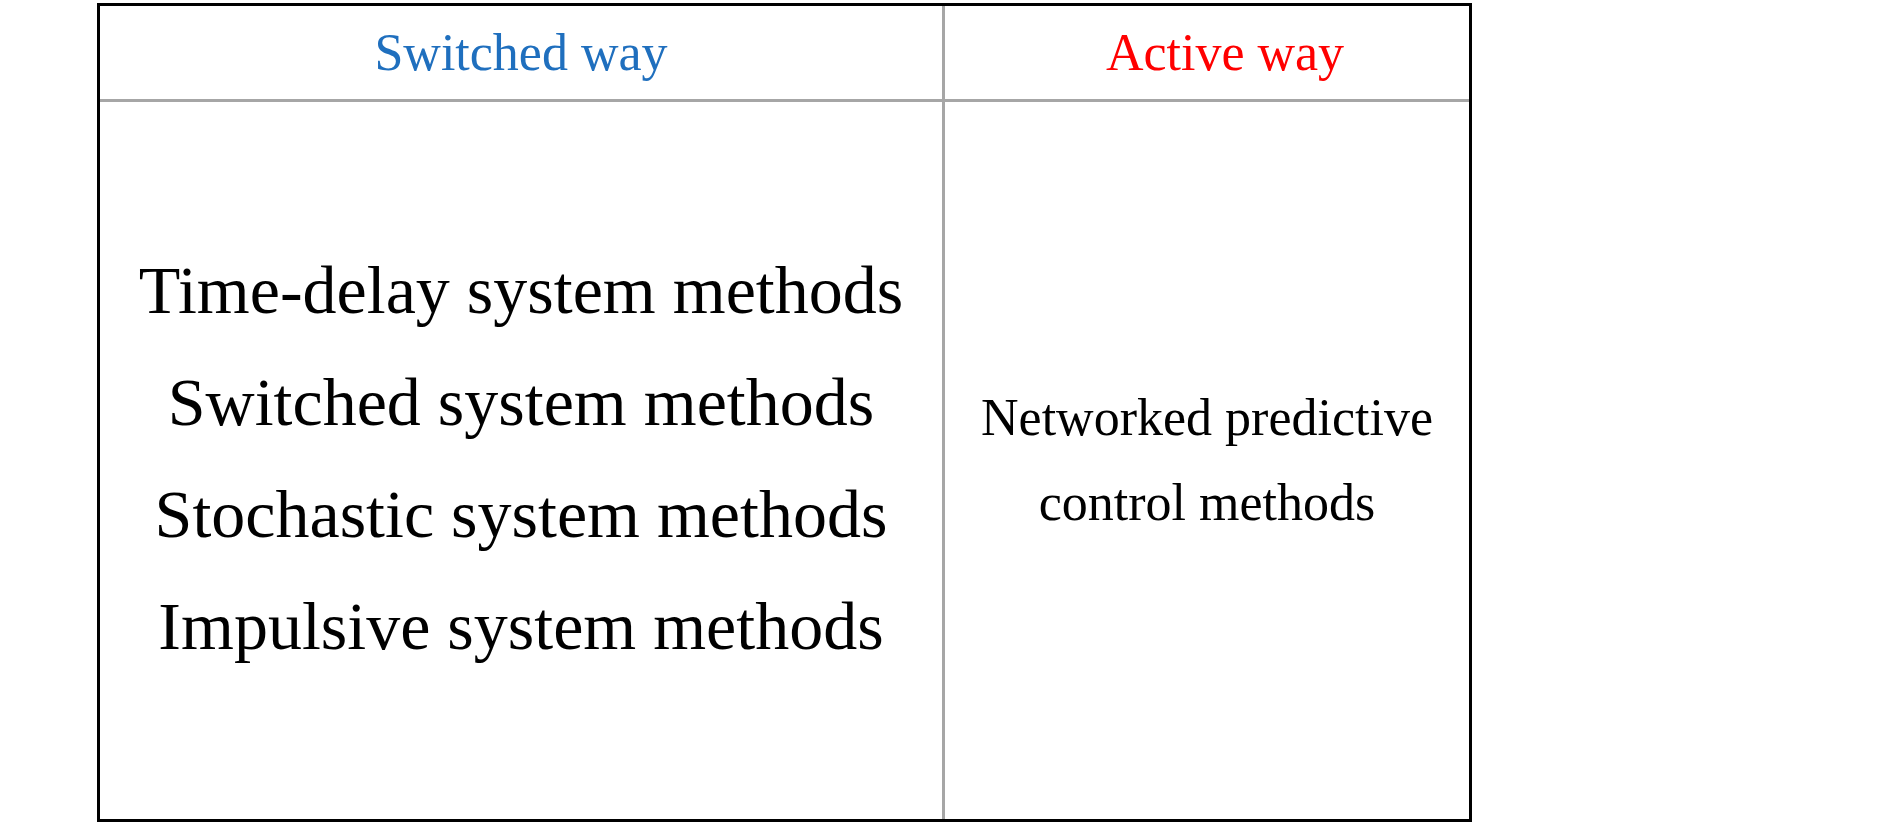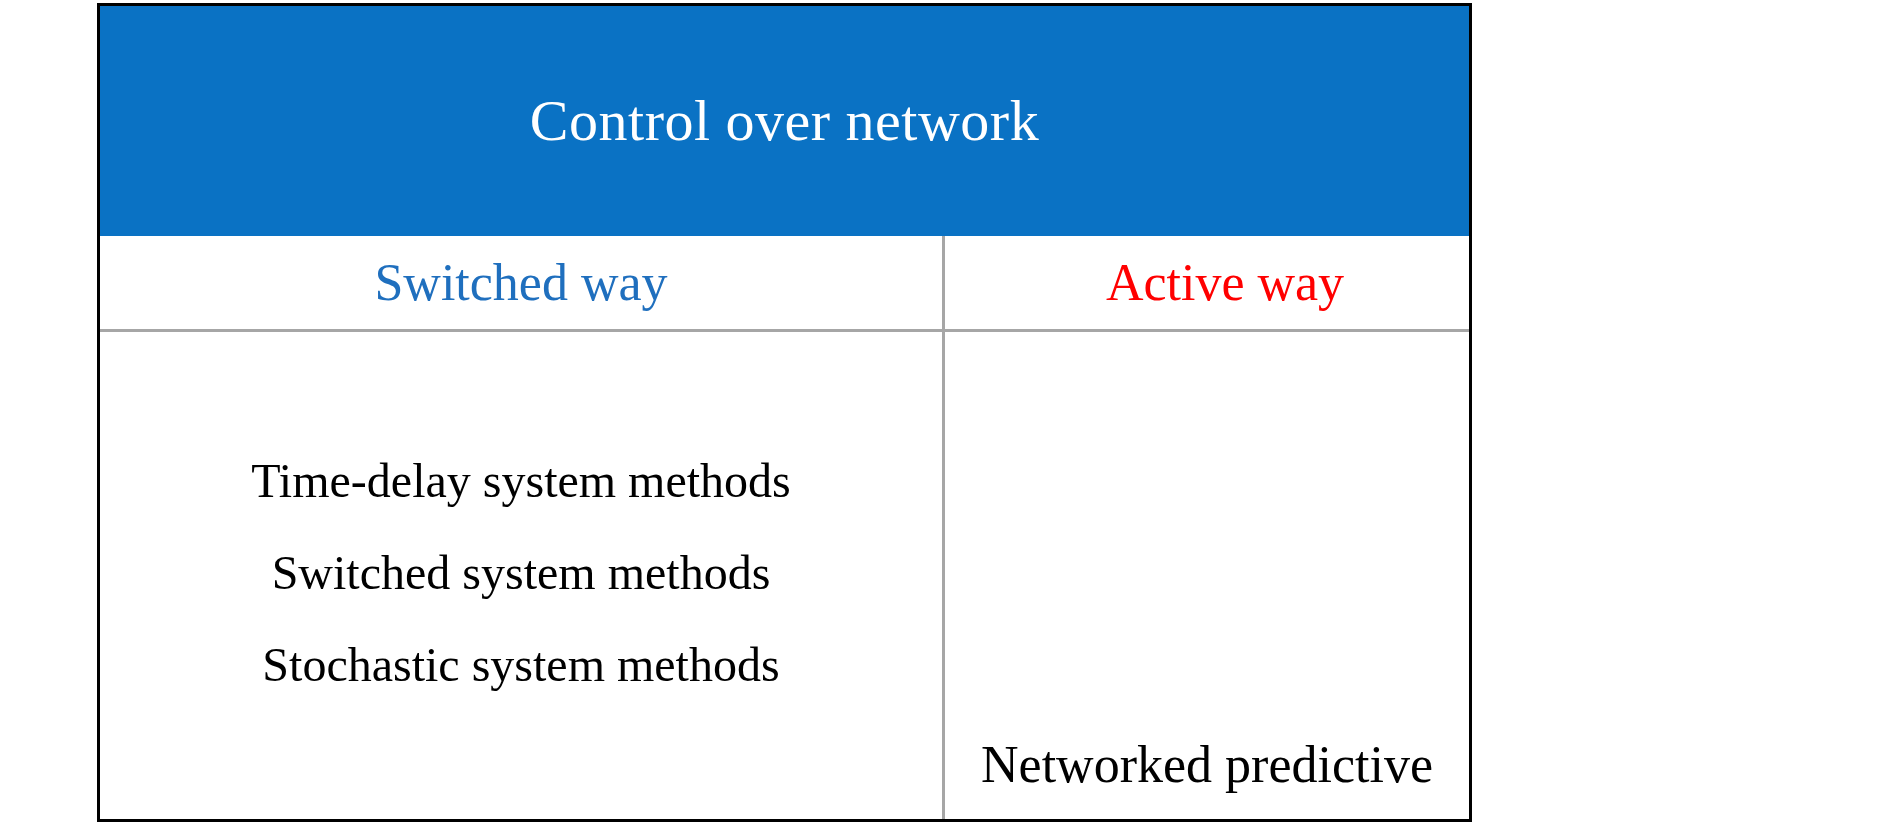--- a/index.html
+++ b/index.html
@@ -99,26 +99,25 @@
   }
   .body-cell.left {
     flex: 0 0 845px;
     border-right: 3px solid #A6A6A6;
     padding: 10px 0 16px 0;
     gap: 0;
   }
   .body-cell.right {
     flex: 1 1 auto;
     padding: 12px 20px;
-    justify-content: flex-end;
   }
 
   .method-item {
     font-family: "Liberation Serif", "DejaVu Serif", serif;
-    font-size: 48px;
+    font-size: 68px;
     line-height: 1.0;
     color: #000000;
     white-space: nowrap;
     text-align: center;
     margin: 0;
     padding: 22px 0;
   }
 
   .right-text {
     font-family: "Liberation Serif", "DejaVu Serif", serif;
@@ -131,44 +130,43 @@
   }
   .right-text .rt-line { display: block; white-space: nowrap; }
 </style>
 </head>
 <body>
 
 <div class="slide">
 
   <div class="table">
 
-    <div class="banner">
-      <div class="banner-title">Control over network</div>
-    </div>
 
     <div class="subhead">
       <div class="subhead-cell left">
         <div class="subhead-label passive-label">Switched way</div>
       </div>
       <div class="subhead-cell right">
         <div class="subhead-label active-label">Active way</div>
       </div>
     </div>
 
     <div class="body-row">
 
       <div class="body-cell left">
         <p class="method-item">Time-delay system methods</p>
         <p class="method-item">Switched system methods</p>
         <p class="method-item">Stochastic system methods</p>
+        <p class="method-item">Impulsive system methods</p>
       </div>
 
       <div class="body-cell right">
         <p class="right-text">
           <span class="rt-line">Networked predictive</span>
+          <span class="rt-line">control methods</span>
         </p>
       </div>
 
     </div>
 
   </div>
 
 </div>
 
 </body></html>

